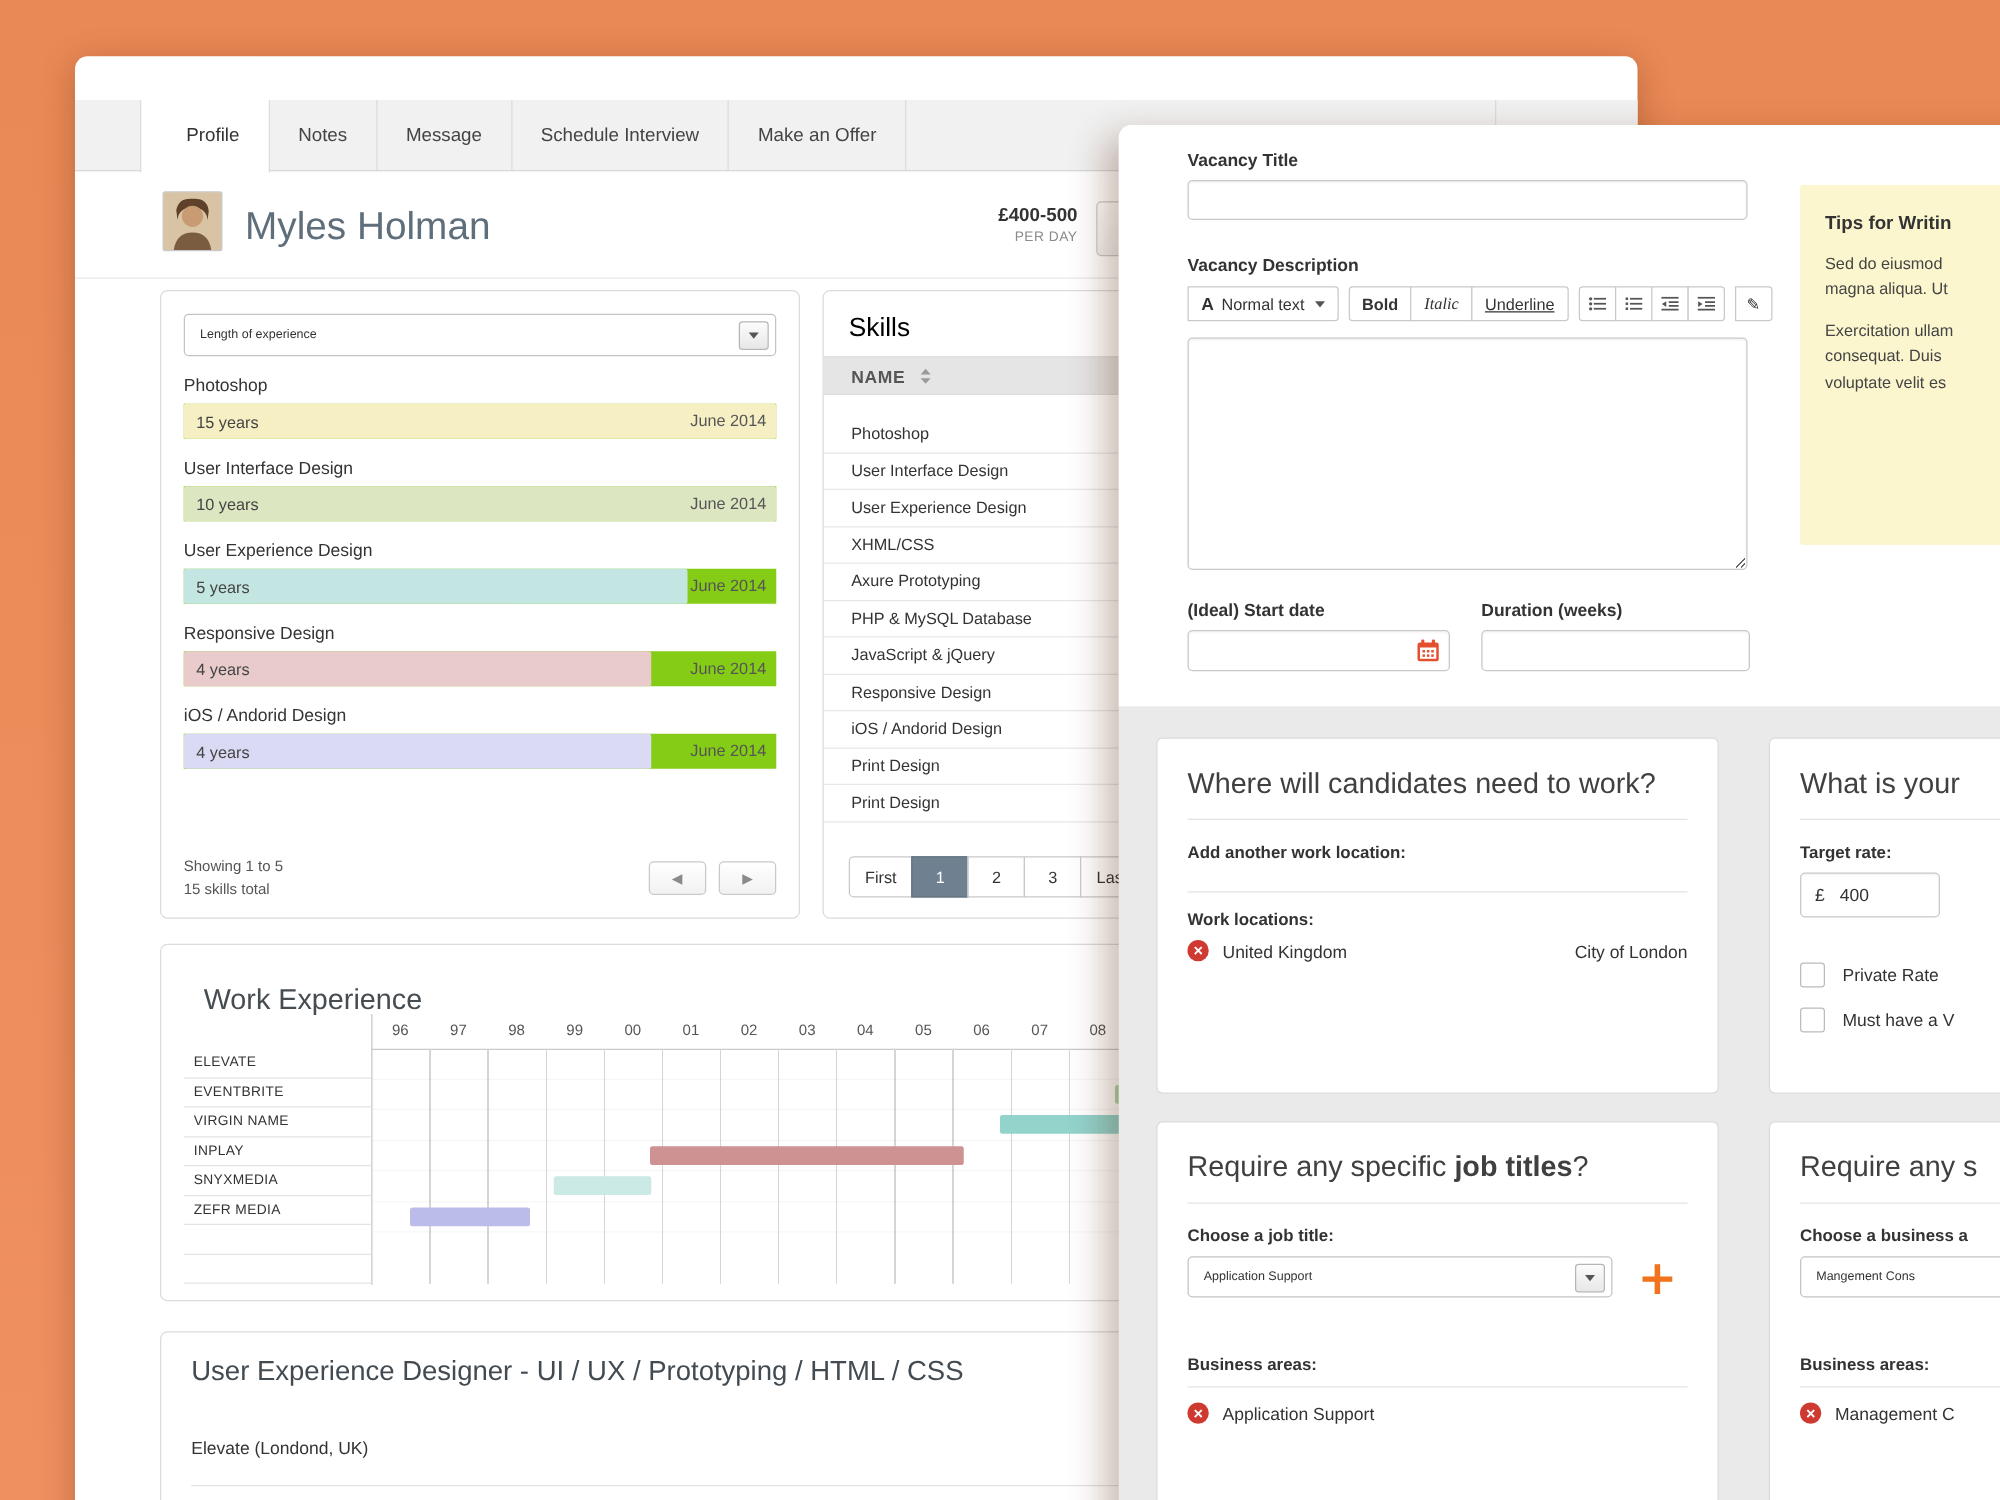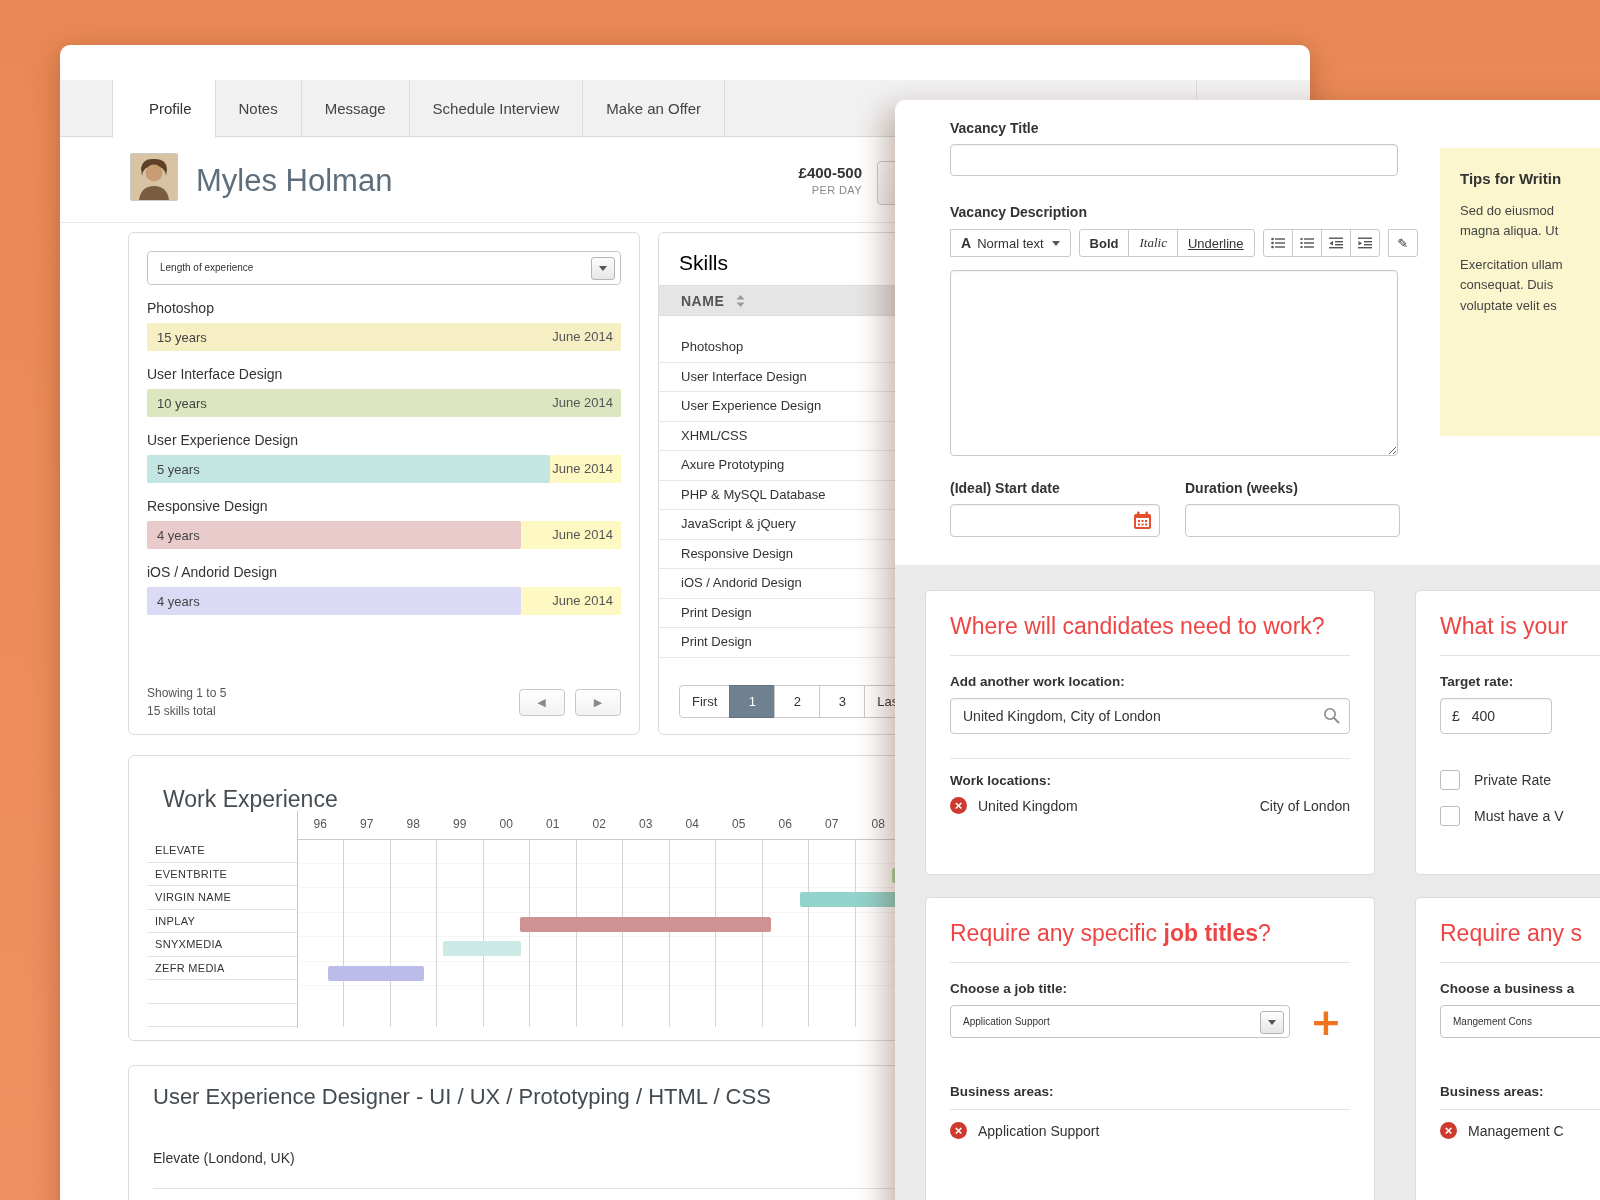--- a/index.html
+++ b/index.html
@@ -47,21 +47,21 @@
   .sel-btn{position:absolute;right:5px;top:5px;width:22px;height:21px;border:1px solid #B5B5B5;
            border-radius:3px;background:linear-gradient(#FCFCFC,#E7E7E7);display:flex;
            align-items:center;justify-content:center;cursor:pointer;}
   .caret{width:0;height:0;border-left:4px solid transparent;border-right:4px solid transparent;
          border-top:5px solid #555;}
 
   
   .exp-item{margin-top:15px;}
   .exp-item:first-of-type{margin-top:20px;}
   .exp-skill{font-size:14px;color:#333;margin-bottom:7px;}
-  .exp-row{position:relative;height:28px;background:#fef9c3;}
+  .exp-row{position:relative;height:28px;background:#84cc16;}
   .exp-bar{height:28px;border-radius:2px;display:flex;align-items:center;padding-left:10px;
            font-size:13px;color:#444;box-sizing:border-box;}
   .exp-date{position:absolute;right:8px;top:0;line-height:28px;font-size:13px;color:#555;}
   .exp-foot{position:absolute;left:18px;right:18px;bottom:14px;display:flex;
             justify-content:space-between;align-items:center;}
   .foot-txt{font-size:12px;color:#555;line-height:1.45;}
   .nav-btn{width:46px;height:27px;border:1px solid #C9C9C9;border-radius:4px;
            background:linear-gradient(#FFF,#F1F1F1);color:#8a8a8a;font-size:11px;cursor:pointer;margin-left:6px;}
 
   
@@ -130,21 +130,21 @@
   .cal-wrap{position:absolute;}
   .cal-icon{position:absolute;right:8px;top:7px;cursor:pointer;}
   .mag-icon{position:absolute;right:10px;top:9px;cursor:pointer;}
 
   .f-panel{position:absolute;width:450px;border:1px solid #DBDBDB;border-radius:5px;background:#fff;
            padding:22px 24px;box-sizing:border-box;}
   .p-loc{left:30px;top:490px;height:285px;}
   .p-rate{left:520px;top:490px;height:285px;}
   .p-jt{left:30px;top:797px;height:312px;}
   .p-biz{left:520px;top:797px;height:312px;}
-  .panel-h{margin:0;font-size:23px;font-weight:400;color:#ef4444;white-space:nowrap;}
+  .panel-h{margin:0;font-size:23px;font-weight:400;color:#404040;white-space:nowrap;}
   .panel-h b{font-weight:700;}
   .panel-hr{border-top:1px solid #E3E3E3;margin:15px 0 18px;}
   .blabel{display:block;font-size:13.5px;font-weight:700;color:#333;margin-bottom:9px;}
   .srch{position:relative;width:100%;}
   .srch input{width:100%;height:36px;border:1px solid #C8C8C8;border-radius:4px;box-sizing:border-box;
               padding:0 34px 0 12px;font-size:14px;color:#333;box-shadow:inset 0 1px 2px rgba(0,0,0,.06);
               font-family:"Liberation Sans",sans-serif;}
   .mid-hr{border-top:1px solid #E3E3E3;margin:24px 0 14px;}
   .list-hr{border-top:1px solid #E3E3E3;margin:10px 0 12px;}
   .tag-row{display:flex;align-items:center;font-size:14px;color:#333;margin-top:4px;}
@@ -431,27 +431,20 @@
         <rect x="12" y="12.5" width="2" height="2" fill="#E4502F"></rect>
     </svg>
   </div>
   <label class="f-label" style="left:290px;top:380px;">Duration (weeks)</label>
   <input class="f-input" style="left: 290px; top: 404px; width: 215px; height: 33px;">
 
   <div class="f-panel p-loc">
     <h2 class="panel-h">Where will candidates need to work?</h2>
     <div class="panel-hr"></div>
     <label class="blabel">Add another work location:</label>
-    <div class="srch">
-      <input value="United Kingdom, City of London" style="">
-      <svg class="mag-icon" width="17" height="17" viewBox="0 0 17 17">
-        <circle cx="7" cy="7" r="5.2" fill="none" stroke="#8a8a8a" stroke-width="1.6"></circle>
-        <line x1="11" y1="11" x2="15.5" y2="15.5" stroke="#8a8a8a" stroke-width="1.8" stroke-linecap="round"></line>
-      </svg>
-    </div>
     <div class="mid-hr"></div>
     <label class="blabel">Work locations:</label>
     <div class="tag-row">
       <span class="red-x">×</span>
       <span>United Kingdom</span>
       <span class="tag-right">City of London</span>
     </div>
   </div>
 
   <div class="f-panel p-rate">

